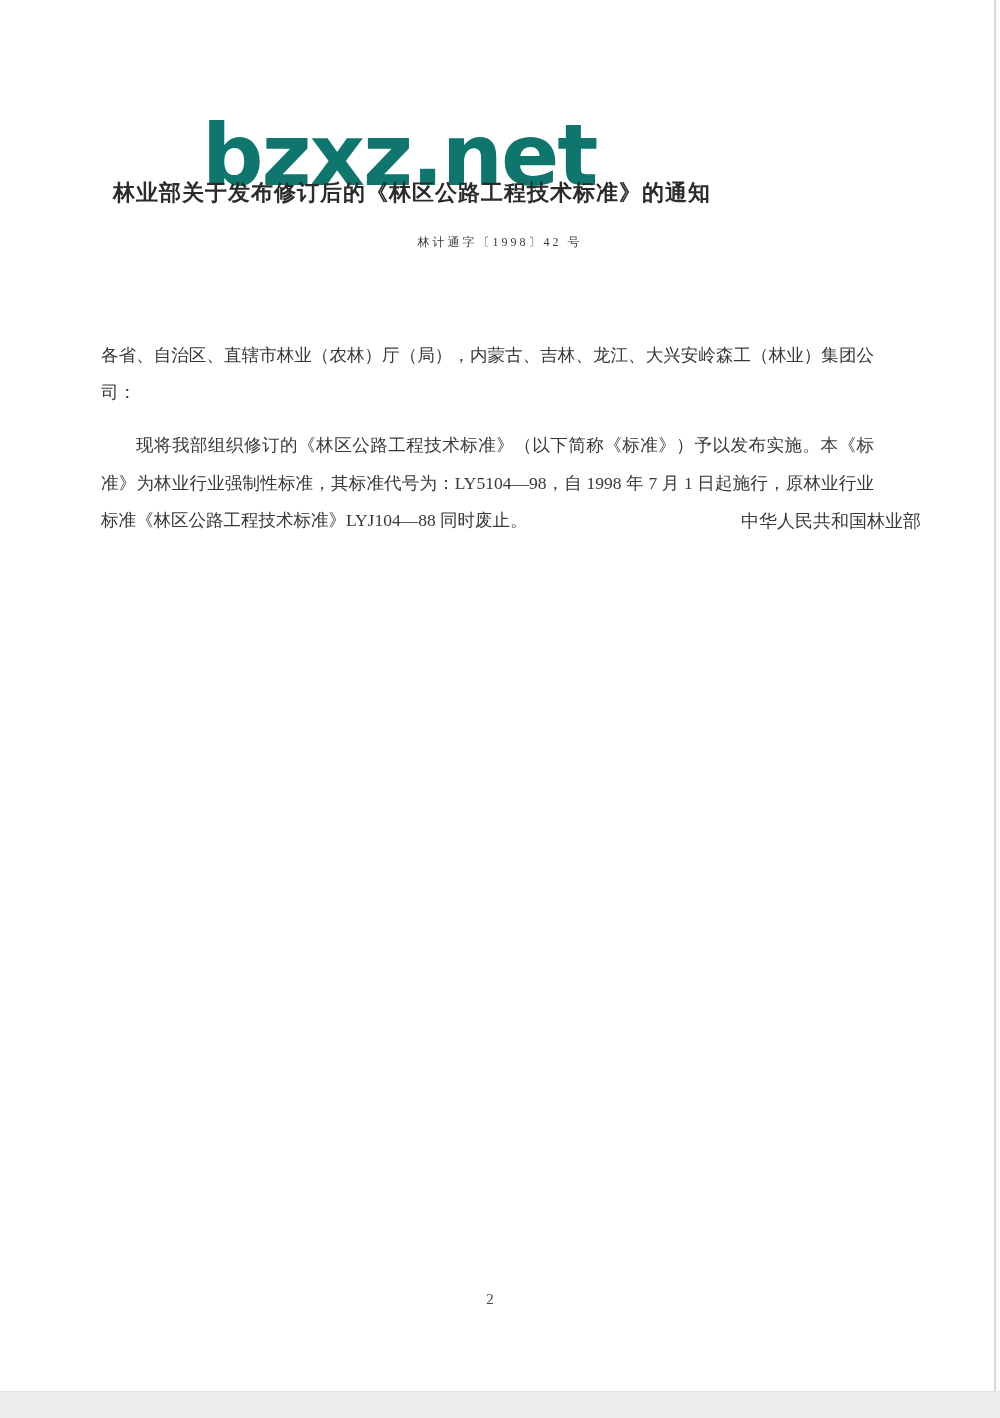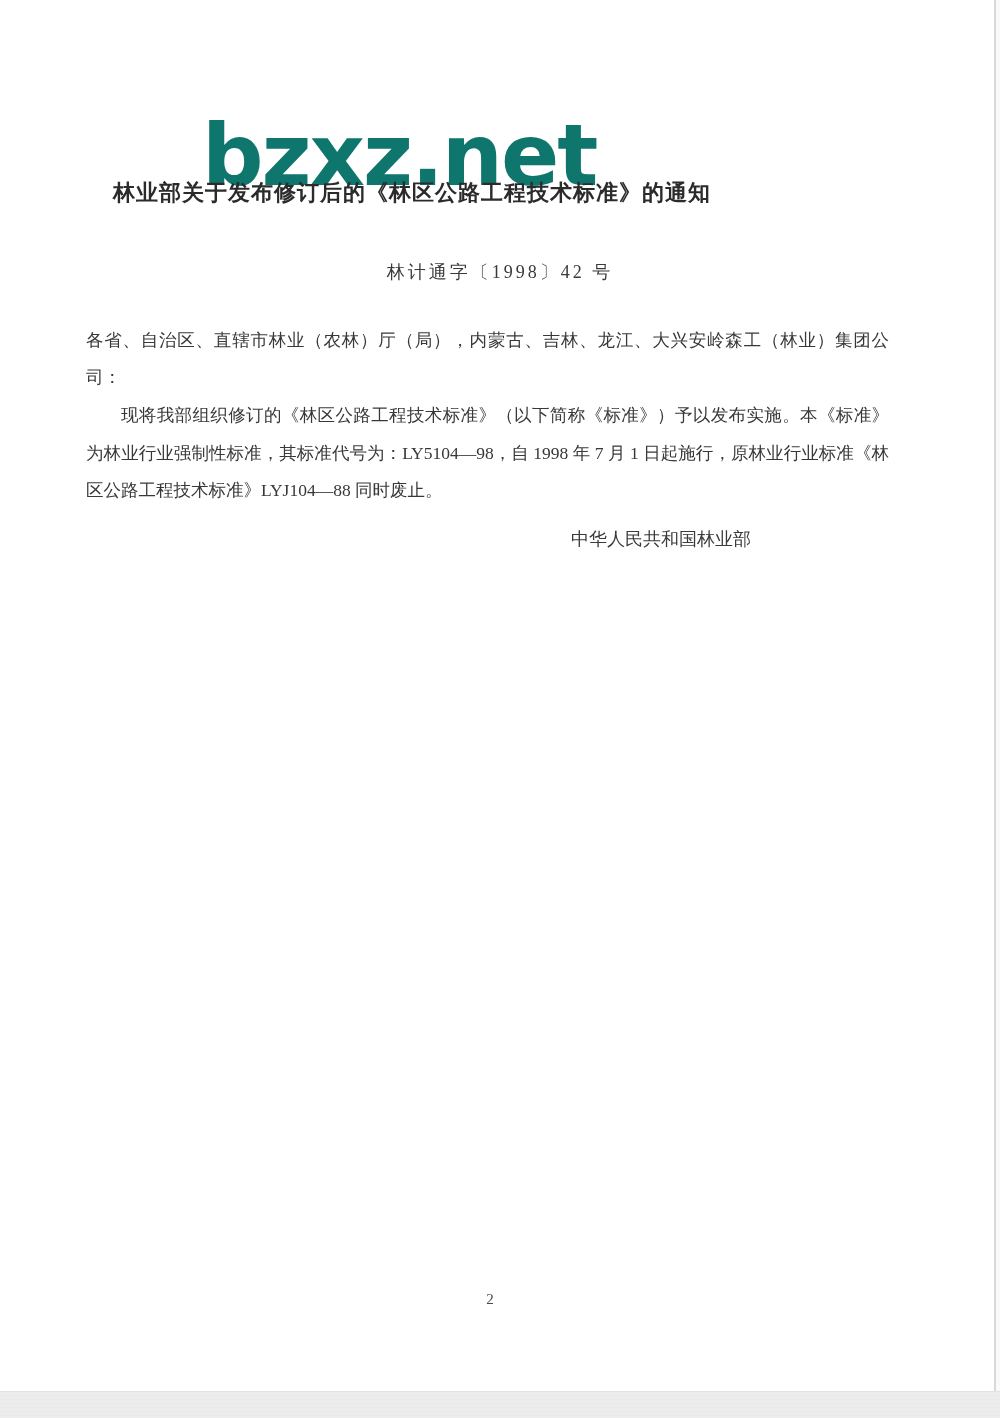--- a/index.html
+++ b/index.html
@@ -37,48 +37,48 @@
     width: 824px;
     text-align: center;
     font-size: 22px;
     font-weight: bold;
     color: #2b2b2b;
     letter-spacing: 1px;
     z-index: 2;
   }
   .doc-number {
     position: absolute;
-    top: 260px;
+    top: 234px;
     left: 0;
     width: 1000px;
     text-align: center;
-    font-size: 18px;
+    font-size: 12px;
     color: #3a3a3a;
     letter-spacing: 3px;
     z-index: 2;
   }
   .doc-body {
     position: absolute;
     top: 321px;
     left: 85px;
     width: 805px;
     font-size: 17.5px;
     line-height: 37.2px;
     color: #383838;
     text-align: justify;
     z-index: 2;
   }
-  .doc-body p { margin: 1px; }
+  .doc-body p { margin: 16px; }
   .doc-body p.indent { text-indent: 2em; }
   .signature-block {
     position: absolute;
-    top: 520px;
+    top: 502px;
     left: 571px;
     width: 350px;
-    text-align: left;
+    text-align: right;
     font-size: 18px;
     line-height: 38px;
     color: #3a3a3a;
     z-index: 2;
   }
   .page-number {
     position: absolute;
     top: 1291px;
     left: 0;
     width: 980px;

